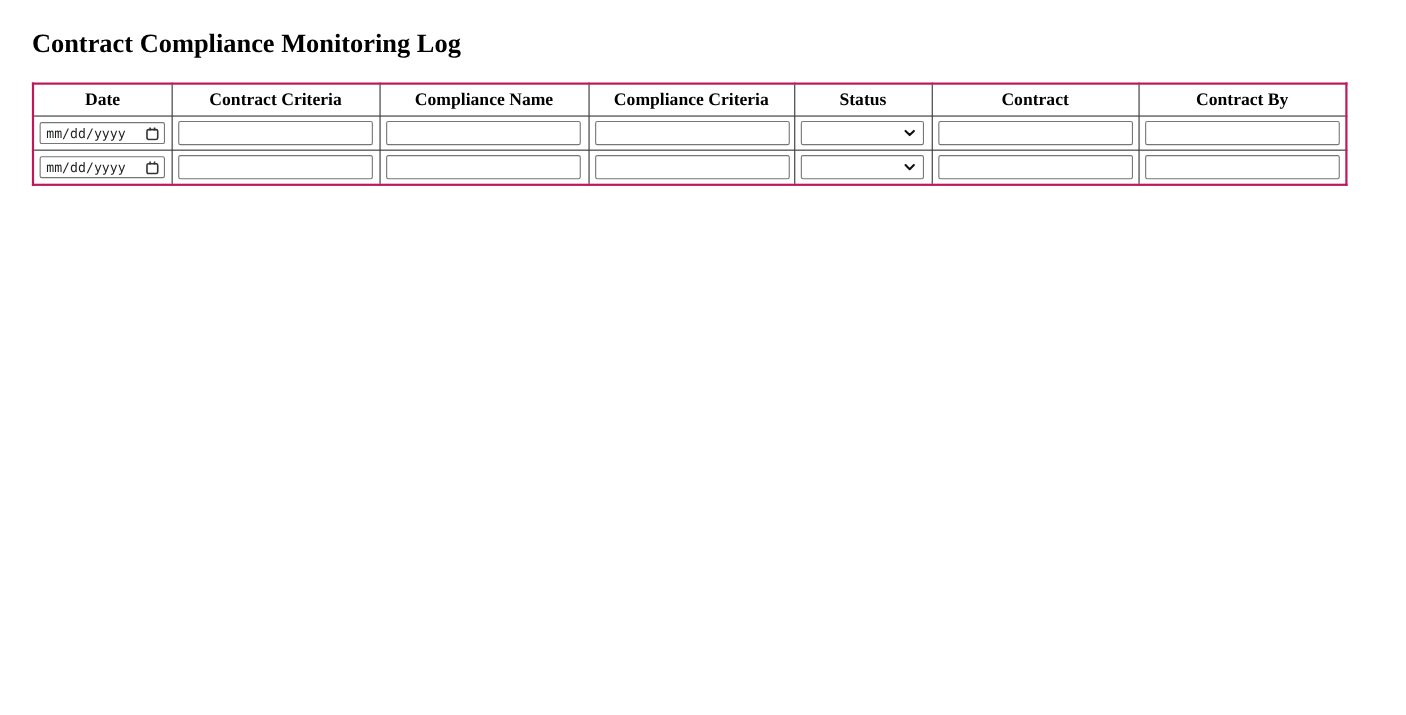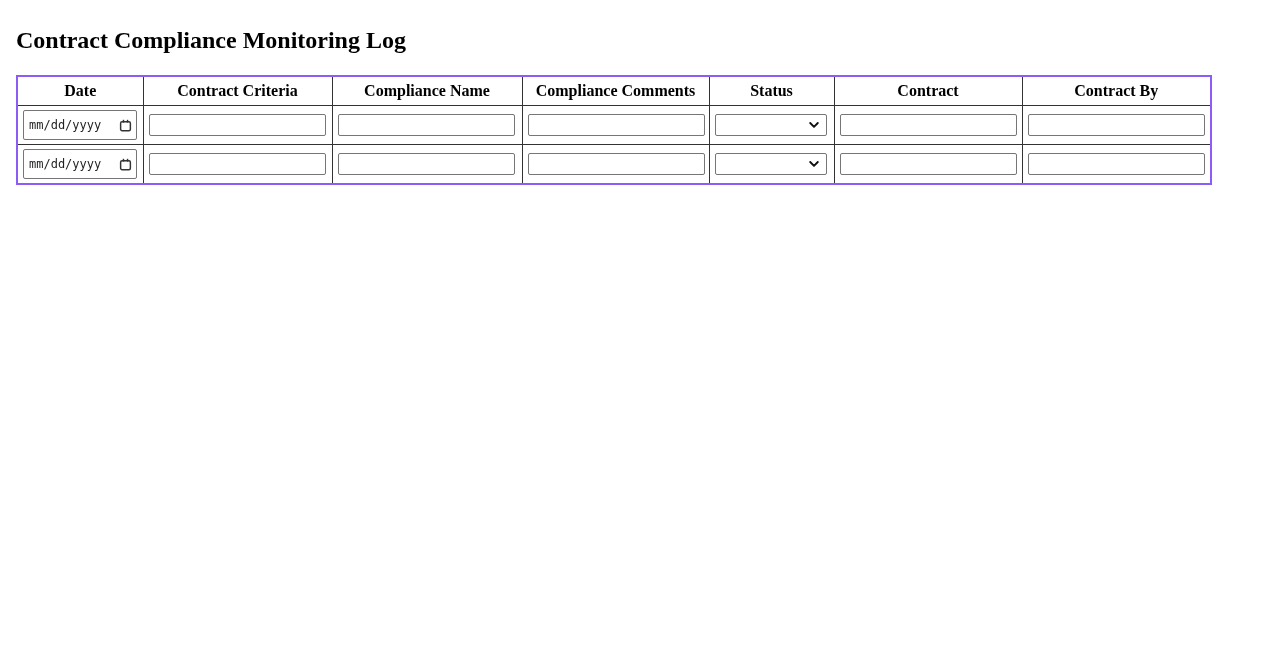--- a/index.html
+++ b/index.html
@@ -5,36 +5,36 @@
   * { box-sizing: border-box; }
   html, body {
     margin: 0;
     padding: 0;
     background: #ffffff;
     width: 1278px;
     height: 650px;
     overflow: hidden;
     font-family: "Liberation Serif", serif;
   }
-  .page { padding: 27px 30px 0 16px; }
+  .page { padding: 27px 30px 0 29px; }
 
   .page-title {
     font-family: "Liberation Serif", serif;
     font-size: 24px;
     font-weight: bold;
     color: #000000;
     line-height: 1.1;
     margin: 0 0 22px 0;
   }
 
   table.log-table {
     border-collapse: collapse;
     table-layout: fixed;
     width: 1194px;
-    border: 2px solid #8b5cf6;
+    border: 2px solid #be185d;
   }
   .log-table th {
     border: 1px solid #333333;
     font-family: "Liberation Serif", serif;
     font-size: 16px;
     font-weight: bold;
     color: #000000;
     text-align: center;
     padding: 5px 4px;
     background: #ffffff;
@@ -65,21 +65,21 @@
     color: #000000;
     padding: 1px 3px;
     outline: none;
   }
 
   .date-input {
     display: flex;
     align-items: center;
     justify-content: space-between;
     width: 114px;
-    height: 30px;
+    height: 20px;
     border: 1px solid #767676;
     border-radius: 2px;
     background: #ffffff;
     padding: 0 4px 0 5px;
     cursor: default;
   }
   .date-placeholder {
     font-family: "DejaVu Sans Mono", monospace;
     font-size: 12px;
     color: #1f1f1f;
@@ -123,21 +123,21 @@
       <col class="col-criteria">
         <col class="col-status">
         <col class="col-comments">
         <col class="col-reviewed">
     </colgroup>
     <thead>
       <tr>
         <th>Date</th>
         <th>Contract Criteria</th>
         <th>Compliance Name</th>
-        <th>Compliance Comments</th>
+        <th>Compliance Criteria</th>
         <th>Status</th>
         <th>Contract</th>
         <th>Contract By</th>
       </tr>
     </thead>
     <tbody>
       <tr>
         <td>
           <div class="date-input">
             <span class="date-placeholder">mm/dd/yyyy</span>

